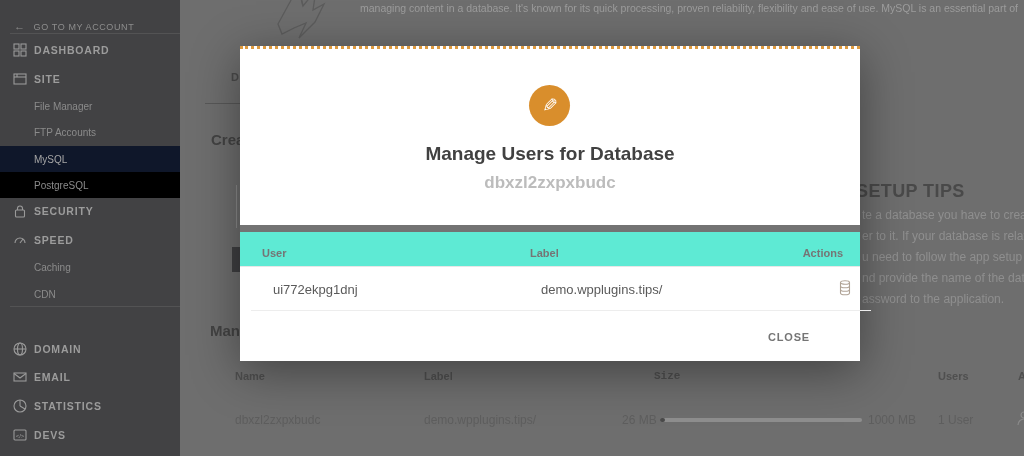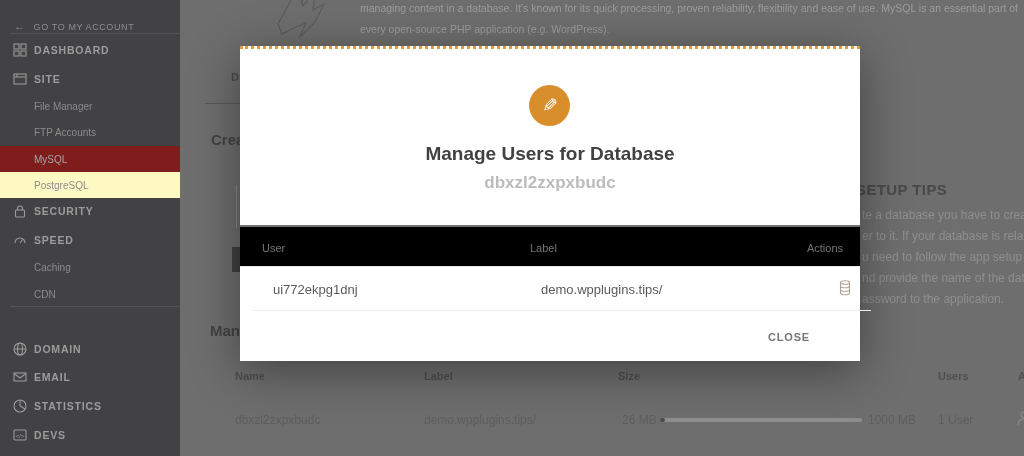--- a/index.html
+++ b/index.html
@@ -10,53 +10,53 @@
   
   #sidebar { position:absolute; left:0; top:0; width:180px; height:456px; background:#424244; }
   .sb-back { position:absolute; left:14px; top:6px; font-size:9px; letter-spacing:.6px; color:#8d8d8d; cursor:pointer;margin-top:14px; }
   .sb-back .arrow { margin-right:8px; font-size:11px; }
   .sb-divider { position:absolute; left:10px; right:0; height:1px; background:rgba(255,255,255,.09); }
   .sb-item { position:absolute; left:0; width:180px; height:26px; display:flex; align-items:center; cursor:pointer; }
   .sb-item .ico { position:absolute; left:12px; width:15px; height:15px; display:flex; align-items:center; justify-content:center; }
   .sb-item .lbl { position:absolute; left:34px; }
   .sb-section .lbl { font-size:10.5px; font-weight:bold; letter-spacing:.8px; color:#9c9c9c; }
   .sb-sub .lbl { font-size:10px; color:#8b8b8b; }
-  .sb-active { background:#7f1d1d; }
+  .sb-active { background:#0f172a; }
   .sb-active .lbl { color:#a5a5a5; }
-  .sb-shade { background:#fef9c3; }
+  .sb-shade { background:#000000; }
   svg.sbi { stroke:#9a9a9a; fill:none; stroke-width:1.1; }
   svg.sbi text { fill:#9a9a9a; stroke:none; }
 
   
   .bg-text { position:absolute; white-space:nowrap; }
   .intro { font-size:10.5px; color:#9c9c9c; }
   .frag-tab { font-size:11px; font-weight:bold; color:#4a4a4a; }
   .frag-h { font-size:15px; font-weight:bold; color:#434343; }
-  .tips-title { font-size:15px; font-weight:bold; color:#494949; letter-spacing:.4px; }
+  .tips-title { font-size:18px; font-weight:bold; color:#494949; letter-spacing:.4px; }
   .tips-line { font-size:12px; color:#8f8f8f; }
   .bgt-head { font-size:11px; font-weight:bold; color:#4f4f4f; }
   .bgt-cell { font-size:12px; color:#5e5e5e; }
   .tabline { position:absolute; height:1px; background:#585858; }
   .occl-line { position:absolute; width:1px; background:#8a8a8a; }
   .occl-box { position:absolute; background:#3f3f41; }
   .pbar { position:absolute; height:4px; background:#8e8e8e; border-radius:2px; }
   .pbar .fill { position:absolute; left:0; top:0; height:4px; background:#4a4a4a; border-radius:2px; }
 
   
   #modal { position:absolute; left:240px; top:46px; width:620px; height:315px; background:#ffffff;
            border-top:3px dotted #de9a3e; box-shadow:0 10px 45px rgba(0,0,0,.4); }
   .m-circle { position:absolute; left:289px; top:36px; width:41px; height:41px; border-radius:50%;
               background:#d98e2c; display:flex; align-items:center; justify-content:center; }
   .m-circle .pencil { color:#fff; font-size:19px; transform:scaleX(-1); line-height:1; }
   .m-title { position:absolute; left:0; top:94px; width:100%; text-align:center;
              font-size:19px; font-weight:bold; color:#414141; }
   .m-sub { position:absolute; left:0; top:124px; width:100%; text-align:center;
            font-size:17px; font-weight:bold; color:#bcbcbc; }
-  .m-thead { position:absolute; left:0; top:176px; width:100%; height:42px; background:#000000;
-             border-top:2px solid #737373; border-bottom:1px solid #e7e7e7; }
+  .m-thead { position:absolute; left:0; top:176px; width:100%; height:42px; background:#5eead4;
+             border-top:7px solid #737373; border-bottom:1px solid #e7e7e7;font-weight:bold; }
   .m-th { position:absolute; top:15px; font-size:11px; color:#757575; }
   .m-row { position:absolute; left:0; top:218px; width:100%; height:44px; border-bottom:1px solid #ededed;margin-left:11px; }
   .m-td { position:absolute; top:15px; font-size:13px; color:#5a5a5a; }
   .m-close { position:absolute; right:50px; top:282px; font-size:11px; font-weight:bold;
              letter-spacing:.8px; color:#757575; cursor:pointer; }
   .col-user { left:22px; }
   .col-label { left:290px; }
   .col-actions { right:17px; }
   .db-action { position:absolute; right:20px; top:13px; cursor:pointer; }
 </style>
@@ -181,42 +181,41 @@
   </div>
 
   <span style="position:absolute;left:268px;top:-18px;">
     <svg width="62" height="62" viewBox="0 0 62 62" fill="none" stroke="#5c5c5c" stroke-width="1.3">
       <path d="M10 42 L22 20 L30 4 L35 24 L48 8 L45 28 L56 22 L47 40 L31 56 L38 41 L26 46 L14 52 Z"></path>
       <line x1="30" y1="4" x2="35" y2="24"></line>
     </svg>
   </span>
 
   <div class="bg-text intro" style="left:360px;top:2px;">managing content in a database. It's known for its quick processing, proven reliability, flexibility and ease of use. MySQL is an essential part of</div>
-  <div class="bg-text intro" style="left:360px;top:23px;">every open-source PHP application (e.g. WordPress).</div>
 
   <div class="bg-text frag-tab" style="left:231px;top:71px;">D</div>
   <div class="tabline" style="left:205px;top:103px;width:35px;"></div>
 
   <div class="bg-text frag-h" style="left:211px;top:131px;">Crea</div>
 
   <div class="occl-line" style="left:236px;top:185px;height:43px;"></div>
   <div class="occl-box" style="left:232px;top:247px;width:8px;height:25px;"></div>
 
   <div class="bg-text tips-title" style="left:856px;top:181px;">SETUP TIPS</div>
   <div class="bg-text tips-line" style="left:862px;top:208px;">te a database you have to create a</div>
   <div class="bg-text tips-line" style="left:862px;top:229px;">er to it. If your database is related</div>
   <div class="bg-text tips-line" style="left:862px;top:250px;">u need to follow the app setup</div>
   <div class="bg-text tips-line" style="left:862px;top:271px;">nd provide the name of the databa</div>
   <div class="bg-text tips-line" style="left:862px;top:292px;">assword to the application.</div>
 
   <div class="bg-text frag-h" style="left:210px;top:322px;text-align:center;">Man</div>
 
   <div class="bg-text bgt-head" style="left:235px;top:370px;">Name</div>
   <div class="bg-text bgt-head" style="left:424px;top:370px;">Label</div>
-  <div class="bg-text bgt-head" style="left:618px;top:370px;">Size</div>
+  <div class="bg-text bgt-head" style="left:654px;top:370px;font-family:Liberation Mono, monospace;">Size</div>
   <div class="bg-text bgt-head" style="left:938px;top:370px;">Users</div>
   <div class="bg-text bgt-head" style="left:1018px;top:370px;">A</div>
 
   <div>
     <div class="bg-text bgt-cell" style="left:235px;top:413px;">dbxzl2zxpxbudc</div>
     <div class="bg-text bgt-cell" style="left:424px;top:413px;">demo.wpplugins.tips/</div>
     <div class="bg-text bgt-cell" style="left:622px;top:413px;">26 MB</div>
     <div class="pbar" style="left:660px;top:418px;width:202px;">
       <div class="fill" id="size-fill" style="width: 2.6%;"></div>
     </div>

